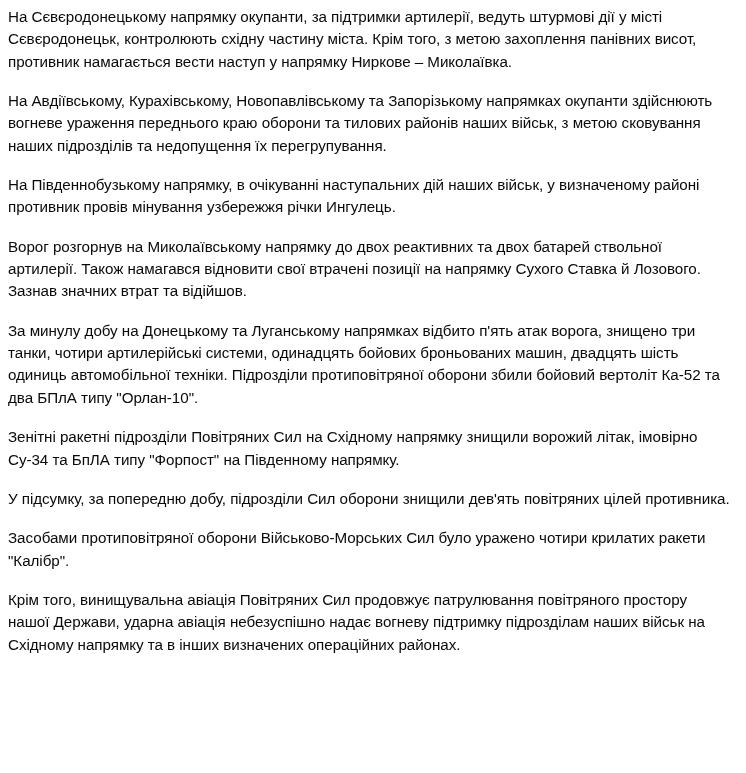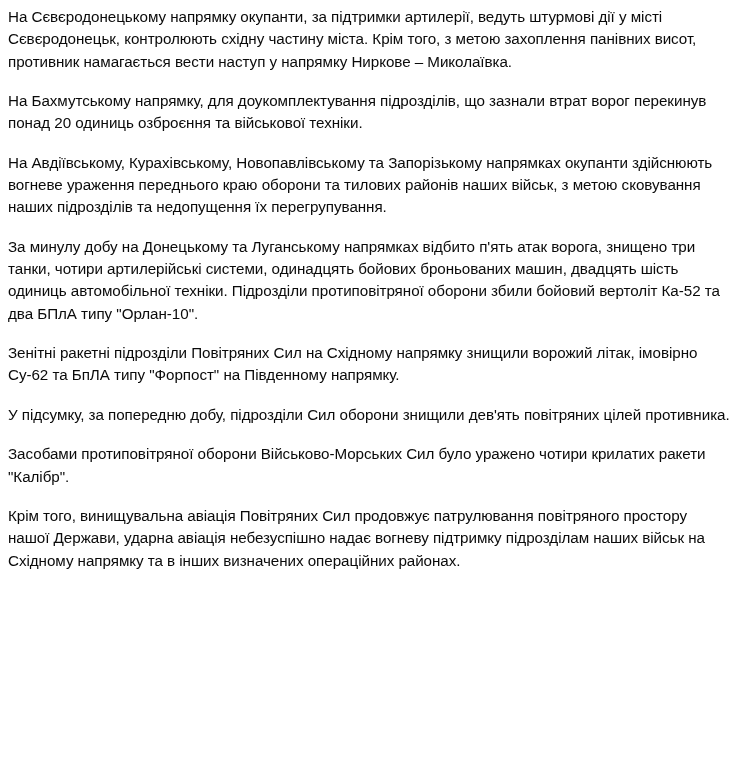--- a/index.html
+++ b/index.html
@@ -29,21 +29,22 @@
   }
   .para:last-child {
     margin-bottom: 0;
   }
 </style>
 </head>
 <body>
 
 <div class="document">
   <p class="para">На Сєвєродонецькому напрямку окупанти, за підтримки артилерії, ведуть штурмові дії у місті Сєвєродонецьк, контролюють східну частину міста. Крім того, з метою захоплення панівних висот, противник намагається вести наступ у напрямку Ниркове – Миколаївка.</p>
-  <p class="para">На Бахмутському напрямку, для доукомплектування підрозділів, що зазнали втрат ворог перекинув понад 20 одиниць озброєння та військової техніки.</p>
   <p class="para">На Авдіївському, Курахівському, Новопавлівському та Запорізькому напрямках окупанти здійснюють вогневе ураження переднього краю оборони та тилових районів наших військ, з метою сковування наших підрозділів та недопущення їх перегрупування.</p>
+  <p class="para">На Південнобузькому напрямку, в очікуванні наступальних дій наших військ, у визначеному районі противник провів мінування узбережжя річки Ингулець.</p>
+  <p class="para">Ворог розгорнув на Миколаївському напрямку до двох реактивних та двох батарей ствольної артилерії. Також намагався відновити свої втрачені позиції на напрямку Сухого Ставка й Лозового. Зазнав значних втрат та відійшов.</p>
   <p class="para">За минулу добу на Донецькому та Луганському напрямках відбито п'ять атак ворога, знищено три танки, чотири артилерійські системи, одинадцять бойових броньованих машин, двадцять шість одиниць автомобільної техніки. Підрозділи протиповітряної оборони збили бойовий вертоліт Ка-52 та два БПлА типу "Орлан-10".</p>
-  <p class="para">Зенітні ракетні підрозділи Повітряних Сил на Східному напрямку знищили ворожий літак, імовірно Су-62 та БпЛА типу "Форпост" на Південному напрямку.</p>
+  <p class="para">Зенітні ракетні підрозділи Повітряних Сил на Східному напрямку знищили ворожий літак, імовірно Су-34 та БпЛА типу "Форпост" на Південному напрямку.</p>
   <p class="para">У підсумку, за попередню добу, підрозділи Сил оборони знищили дев'ять повітряних цілей противника.</p>
   <p class="para">Засобами протиповітряної оборони Військово-Морських Сил було уражено чотири крилатих ракети "Калібр".</p>
   <p class="para">Крім того, винищувальна авіація Повітряних Сил продовжує патрулювання повітряного простору нашої Держави, ударна авіація небезуспішно надає вогневу підтримку підрозділам наших військ на Східному напрямку та в інших визначених операційних районах.</p>
 
 </div>
 
 </body></html>

